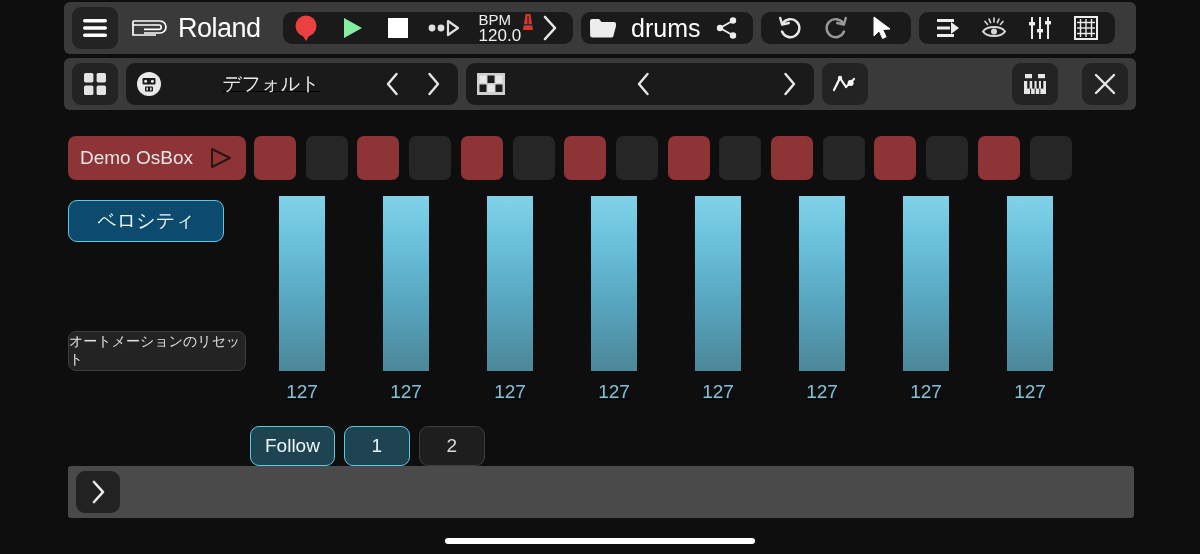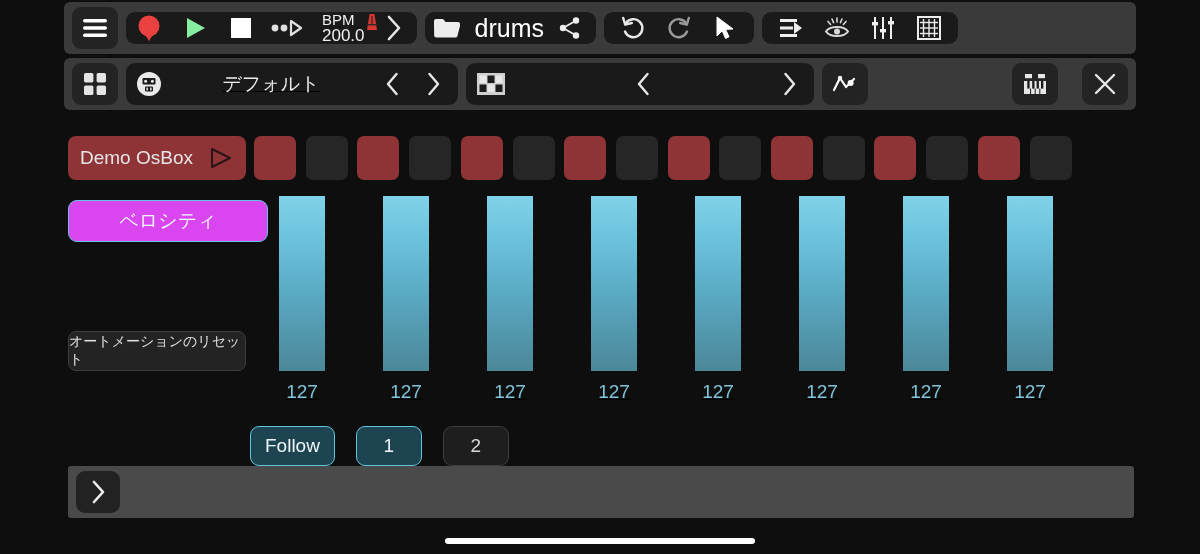--- a/index.html
+++ b/index.html
@@ -79,22 +79,22 @@
   #track-chip .nm { font-size: 19px; color: #e5e5e5; flex: 1; }
   .step {
     position: absolute; top: 0; width: 42px; height: 44px;
     border-radius: 7px;
   }
   .step.on  { background: #8e3437; }
   .step.off { background: #262626; }
 
   
   #velocity-btn {
-    position: absolute; left: 68px; top: 200px; width: 200px; height: 42px;
-    background: #d946ef; border: 1.5px solid #62c6e0; border-radius: 9px;
+    position: absolute; left: 68px; top: 200px; width: 156px; height: 42px;
+    background: #0c4a6e; border: 1.5px solid #62c6e0; border-radius: 9px;
     display: flex; align-items: center; justify-content: center;
     font-size: 19px; color: #eef6f8;
   }
   #reset-btn {
     position: absolute; left: 68px; top: 331px; width: 178px; height: 40px;
     background: #232323; border: 1px solid #3d3d3d; border-radius: 8px;
     display: flex; align-items: center; justify-content: center;
     font-size: 14px; color: #e2e2e2;
   }
 
@@ -104,21 +104,21 @@
   .vel-bar {
     width: 46px; margin: 0 auto;
     background: linear-gradient(to bottom, #80d2e8 0%, #6cc2dc 25%, #59a8c2 58%, #4b8798 100%);
   }
   .vel-num {
     text-align: center; font-size: 19px; color: #7fc4d8;
     margin-top: 10px; font-family: "Liberation Sans", sans-serif;
   }
 
   
-  #follow-row { position: absolute; left: 250px; top: 426px; height: 40px; display: flex; gap: 21px; }
+  #follow-row { position: absolute; left: 250px; top: 426px; height: 40px; display: flex; gap: 9px; }
   .pill {
     height: 40px; border-radius: 9px;
     display: flex; align-items: center; justify-content: center;
     font-size: 19px; padding: 0 14px;
   }
   .pill.active { background: #1d4450; border: 1.5px solid #62c6e0; color: #eef6f8; }
   .pill.idle   { background: #1e1e1e; border: 1px solid #3d3d3d; color: #d8d8d8; }
 
   
   #bottom-strip {
@@ -147,20 +147,32 @@
     <div class="sq-btn">
       <span>
         <svg width="26" height="20" viewBox="0 0 26 20">
           <rect x="1" y="1" width="24" height="3.4" rx="1.7" fill="#fff"></rect>
           <rect x="1" y="8.3" width="24" height="3.4" rx="1.7" fill="#fff"></rect>
           <rect x="1" y="15.6" width="24" height="3.4" rx="1.7" fill="#fff"></rect>
         </svg>
       </span>
     </div>
 
+    <div class="roland-wrap">
+      <span style="margin-right:6px;">
+        <svg width="42" height="28" viewBox="0 0 42 28">
+          <g fill="none" stroke="#fff" stroke-width="1.7">
+            <path d="M3 7 H30 a6 6 0 0 1 0 12 H14"></path>
+            <path d="M3 11 H29 a2.2 2.2 0 0 1 0 4.4 H14"></path>
+            <path d="M3 7 V21 H26"></path>
+          </g>
+        </svg>
+      </span>
+      <span class="roland-txt">Roland</span>
+    </div>
 
     <div class="group">
       <div class="btn iconbtn">
         <span>
           <svg width="26" height="28" viewBox="0 0 26 28">
             <circle cx="13" cy="12" r="10.5" fill="#e8413f"></circle>
             <path d="M10 22 L16 22 L13 27 Z" fill="#e8413f"></path>
           </svg>
         </span>
       </div>
@@ -184,21 +196,21 @@
             <circle cx="4" cy="10" r="3.4" fill="#e0e0e0"></circle>
             <circle cx="13" cy="10" r="3.4" fill="#e0e0e0"></circle>
             <path d="M20 3 L30 10 L20 17 Z" fill="none" stroke="#e0e0e0" stroke-width="2.2" stroke-linejoin="round"></path>
           </svg>
         </span>
       </div>
 
       <div class="bpm-box">
         <span class="bpm-text">
           <span class="l1">BPM</span>
-          <span class="l2">200.0</span>
+          <span class="l2">120.0</span>
           <span class="metro">
             <svg width="14" height="18" viewBox="0 0 14 18">
               <path d="M4.6 1 H9.4 L12 17 H2 Z" fill="#d8362f"></path>
               <rect x="3" y="11" width="8" height="1.4" fill="#2a2a2a"></rect>
               <rect x="6.4" y="3" width="1.3" height="9" fill="#2a2a2a"></rect>
             </svg>
           </span>
         </span>
       </div>
       <div class="btn iconbtn">

